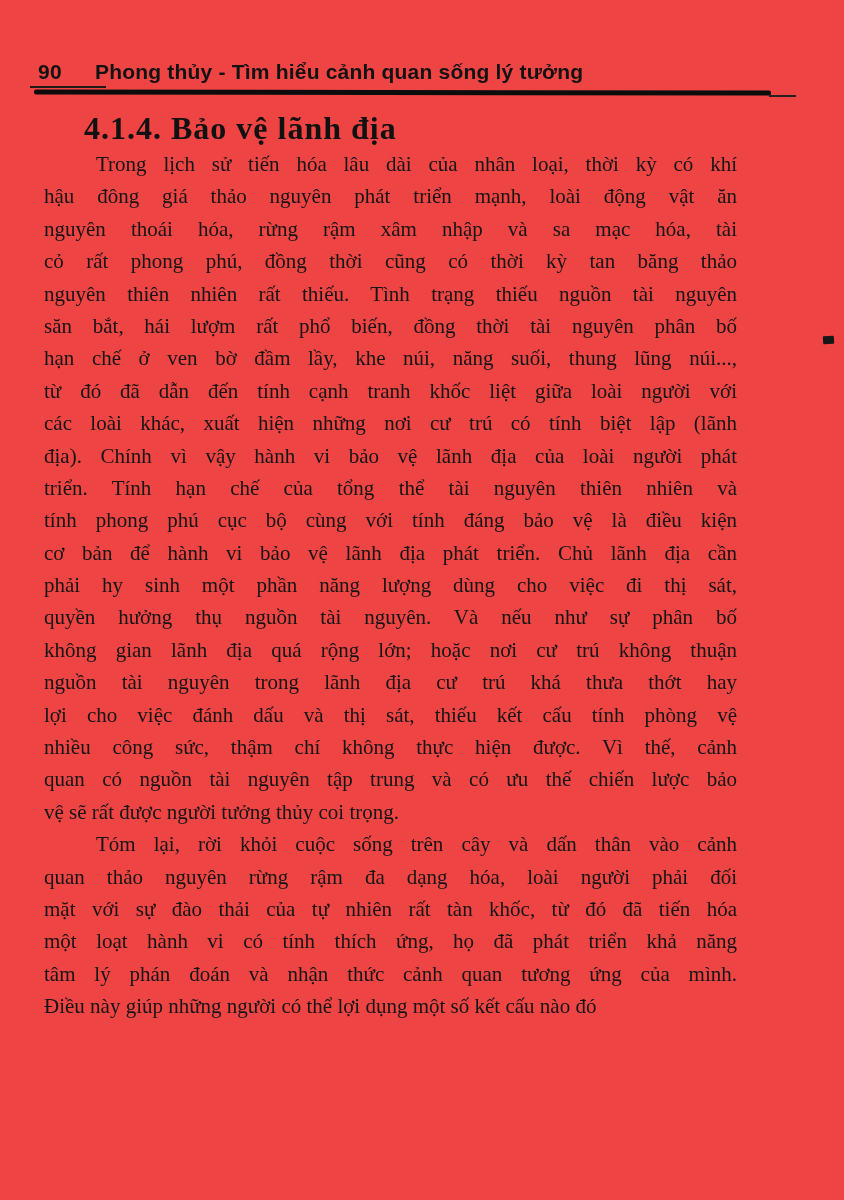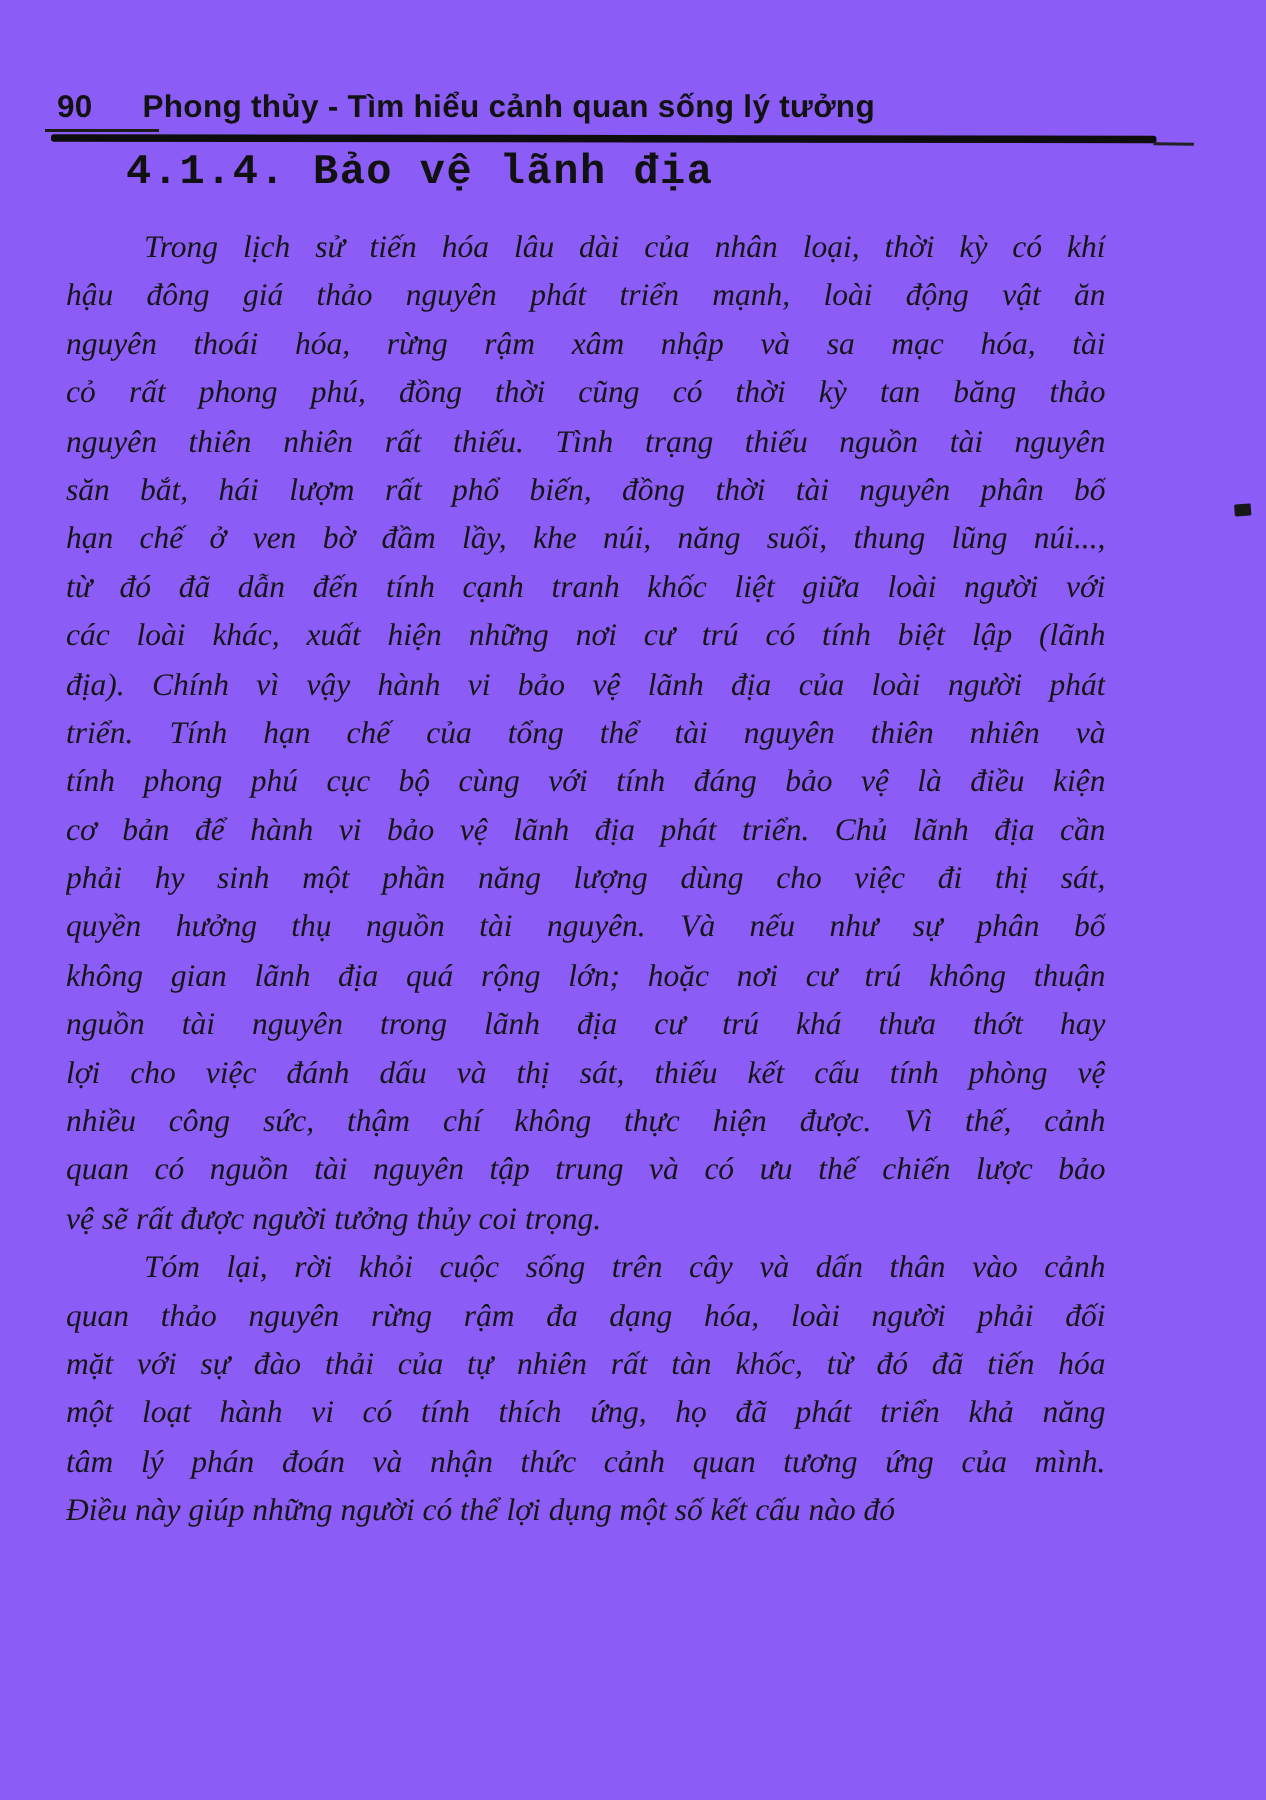--- a/index.html
+++ b/index.html
@@ -4,21 +4,21 @@
 <style>
   html, body {
     margin: 0;
     padding: 0;
     background: #ffffff;
   }
   .page {
     position: relative;
     width: 844px;
     height: 1200px;
-    background: #8b5cf6;
+    background: #ef4444;
     overflow: hidden;
     color: #161616;
   }
 
   
   .running-header {
     position: absolute;
     top: 60px;
     left: 38px;
     width: 740px;
@@ -62,40 +62,40 @@
     width: 27px;
     height: 2px;
     background: #222222;
     transform: rotate(0.4deg);
   }
 
   
   .section-heading {
     position: absolute;
     left: 84px;
-    top: 100px;
-    font-family: Liberation Mono, monospace;
+    top: 110px;
+    font-family: Liberation Serif, serif;
     font-weight: bold;
-    font-size: 28px;
+    font-size: 32px;
     letter-spacing: 1px;
     color: #111111;
     white-space: nowrap;
   }
 
   
   .body-text {
     position: absolute;
     left: 44px;
     top: 148px;
     width: 693px;
     font-family: "Liberation Serif", serif;
     font-size: 21px;
     color: #151515;
   }
-  .para { display: block; font-style: italic; }
+  .para { display: block; }
   .para + .para { margin-top: 0; }
   .line {
     display: block;
     height: 32.4px;
     line-height: 32.4px;
     text-align: justify;
     text-align-last: justify;
     white-space: normal;
     overflow: hidden;
   }

